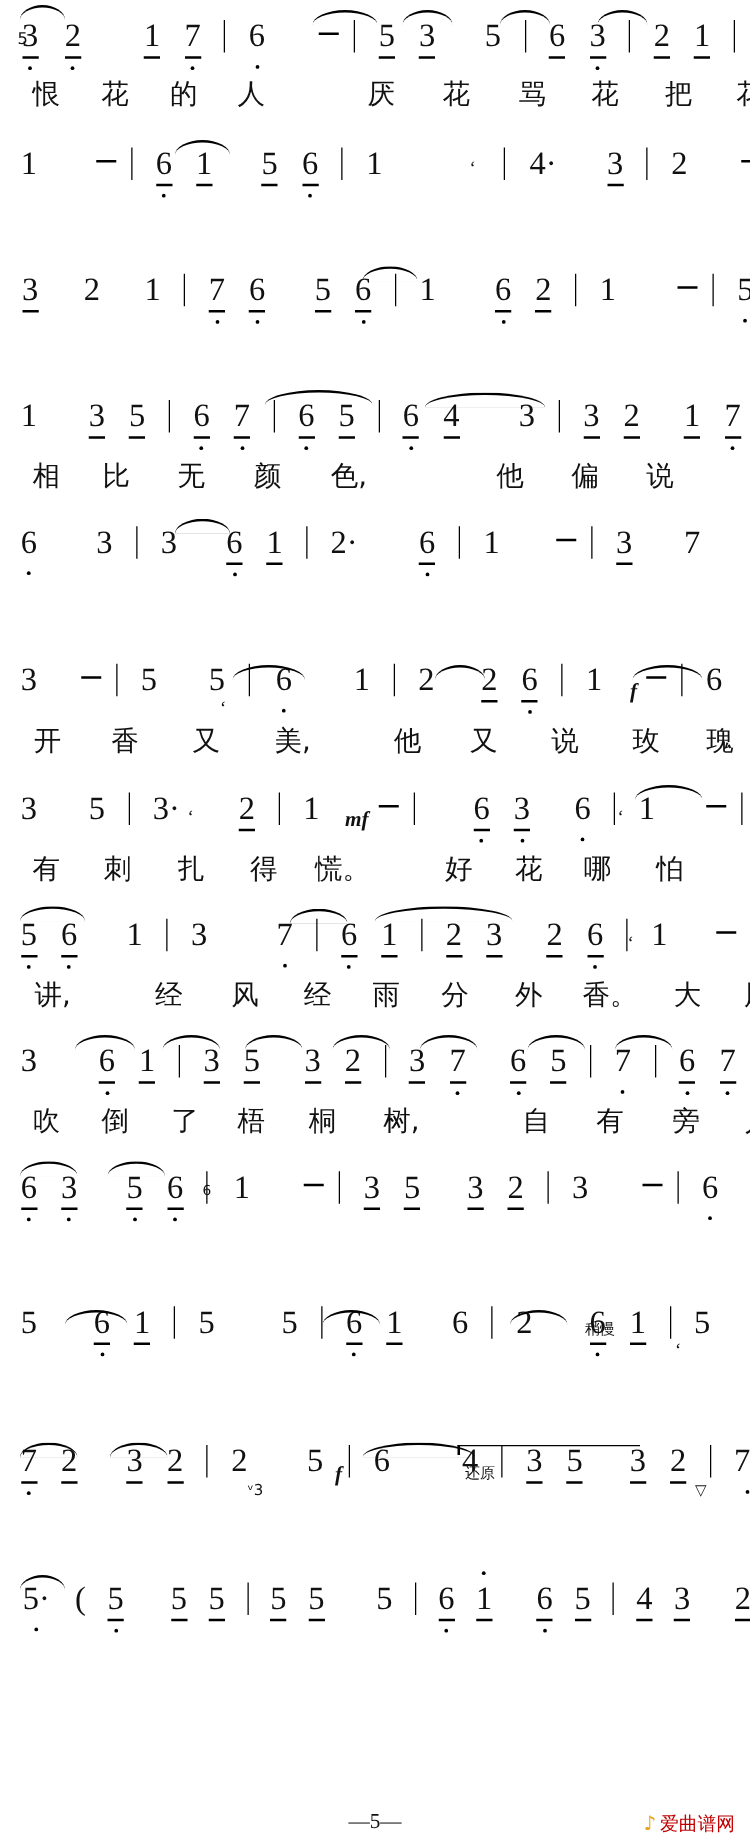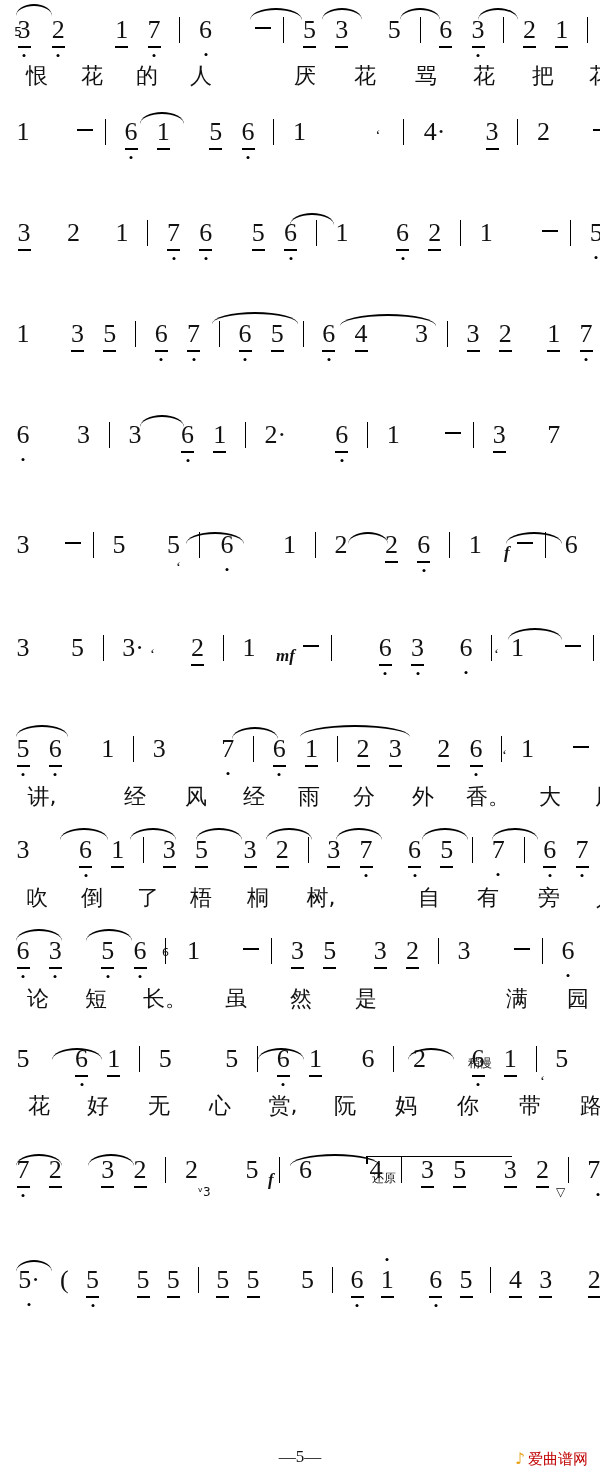--- a/index.html
+++ b/index.html
@@ -288,20 +288,31 @@
       <span class="sp" style="width:10px;"></span>
       <span class="n" style="width:26px;"><span class="num u1">1</span></span>
       <span class="n" style="width:26px;"><span class="num u1 dotb">7</span></span>
       
       
       <span class="sp" style="width:16px;"></span>
       
       <span class="slur" style="left:212px; top:6px; width:86px;"></span>
       <span class="slur" style="left:340px; top:8px; width:96px;"></span>
     </div>
+    <div class="lyricrow">
+      <span class="ly" style="width:46px;">相</span>
+      <span class="ly" style="width:52px;">比</span>
+      <span class="ly" style="width:54px;">无</span>
+      <span class="ly" style="width:54px;">颜</span>
+      <span class="ly" style="width:62px;">色,</span>
+      <span class="sp" style="width:58px;"></span>
+      <span class="ly" style="width:52px;">他</span>
+      <span class="ly" style="width:54px;">偏</span>
+      <span class="ly" style="width:52px;">说</span>
+    </div>
   </div>
 
   <div class="system">
     <div class="noterow">
       <span class="n" style="width:26px;"><span class="num dotb">6</span></span>
       <span class="sp" style="width:22px;"></span>
       <span class="n" style="width:26px;"><span class="num">3</span></span>
       <span class="bar"></span>
       <span class="n" style="width:26px;"><span class="num">3</span></span>
       <span class="sp" style="width:14px;"></span>
@@ -351,20 +362,32 @@
       <span class="bar"></span>
       <span class="n" style="width:26px;"><span class="num">6</span></span>
       <span class="sp" style="width:6px;"></span>
       
       
       <span class="slur" style="left:186px; top:24px; width:58px;"></span>
       <span class="slur" style="left:348px; top:24px; width:40px;"></span>
       <span class="slur" style="left:506px; top:24px; width:56px;"></span>
       <span class="n" style="position:absolute; left:176px; top:22px; font-size:15px;">ʻ</span>
     </div>
+    <div class="lyricrow">
+      <span class="ly" style="width:48px;">开</span>
+      <span class="ly" style="width:62px;">香</span>
+      <span class="ly" style="width:54px;">又</span>
+      <span class="ly" style="width:70px;">美,</span>
+      <span class="sp" style="width:16px;"></span>
+      <span class="ly" style="width:54px;">他</span>
+      <span class="ly" style="width:54px;">又</span>
+      <span class="ly" style="width:62px;">说</span>
+      <span class="ly" style="width:54px;">玫</span>
+      <span class="ly" style="width:50px;">瑰</span>
+    </div>
   </div>
 
   <div class="system">
     <div class="noterow">
       <span class="dyn" style="left:276px; top:8px;">mf</span>
       <span class="n" style="width:26px;"><span class="num">3</span></span>
       <span class="sp" style="width:16px;"></span>
       <span class="n" style="width:26px;"><span class="num">5</span></span>
       <span class="bar"></span>
       <span class="n" style="width:34px;"><span class="num">3·</span></span>
@@ -385,20 +408,35 @@
       <span class="sp" style="width:22px;"></span>
       <span class="dash"></span>
       <span class="bar"></span>
       
       <span class="sp" style="width:14px;"></span>
       
       
       <span class="slur" style="left:508px; top:8px; width:54px;"></span>
       <span class="n" style="position:absolute; left:150px; top:6px; font-size:15px;">ʻ</span>
       <span class="n" style="position:absolute; left:494px; top:6px; font-size:15px;">ʻ</span>
+    </div>
+    <div class="lyricrow">
+      <span class="ly" style="width:46px;">有</span>
+      <span class="ly" style="width:54px;">刺</span>
+      <span class="ly" style="width:50px;">扎</span>
+      <span class="ly" style="width:52px;">得</span>
+      <span class="ly" style="width:60px;">慌。</span>
+      <span class="sp" style="width:24px;"></span>
+      <span class="ly" style="width:50px;">好</span>
+      <span class="ly" style="width:48px;">花</span>
+      <span class="ly" style="width:48px;">哪</span>
+      <span class="ly" style="width:54px;">怕</span>
+      <span class="sp" style="width:20px;"></span>
+      <span class="ly" style="width:48px;">众</span>
+      
     </div>
   </div>
 
   <div class="system">
     <div class="noterow">
       <span class="n" style="width:26px;"><span class="num u1 dotb">5</span></span>
       <span class="n" style="width:26px;"><span class="num u1 dotb">6</span></span>
       <span class="sp" style="width:14px;"></span>
       <span class="n" style="width:26px;"><span class="num">1</span></span>
       <span class="bar"></span>
@@ -515,31 +553,20 @@
       <span class="n" style="width:26px;"><span class="num">3</span></span>
       <span class="sp" style="width:24px;"></span>
       <span class="dash"></span>
       <span class="bar"></span>
       <span class="n" style="width:26px;"><span class="num dotb">6</span></span>
       <span class="sp" style="width:28px;"></span>
       
       <span class="slur" style="left:16px; top:6px; width:46px;"></span>
       <span class="slur" style="left:86px; top:6px; width:46px;"></span>
     </div>
-    <div class="lyricrow">
-      <span class="ly" style="width:48px;">论</span>
-      <span class="ly" style="width:54px;">短</span>
-      <span class="ly" style="width:70px;">长。</span>
-      <span class="ly" style="width:58px;">虽</span>
-      <span class="ly" style="width:58px;">然</span>
-      <span class="ly" style="width:58px;">是</span>
-      <span class="sp" style="width:80px;"></span>
-      <span class="ly" style="width:56px;">满</span>
-      <span class="ly" style="width:52px;">园</span>
-    </div>
   </div>
 
   <div class="system" style="height:108px;">
     <div class="noterow" style="height:62px; line-height:70px;">
       <span class="mark" style="left:468px; top:4px;">稍慢</span>
       <span class="n" style="width:26px;"><span class="num">5</span></span>
       <span class="sp" style="width:20px;"></span>
       <span class="n" style="width:26px;"><span class="num u1 dotb">6</span></span>
       <span class="n" style="width:26px;"><span class="num u1">1</span></span>
       <span class="bar"></span>
@@ -557,32 +584,20 @@
       <span class="n" style="width:26px;"><span class="num u1 dotb">6</span></span>
       <span class="n" style="width:26px;"><span class="num u1">1</span></span>
       <span class="bar"></span>
       <span class="n" style="width:26px;"><span class="num">5</span></span>
       <span class="sp" style="width:30px;"></span>
       
       <span class="slur" style="left:52px; top:24px; width:50px;"></span>
       <span class="slur" style="left:258px; top:24px; width:46px;"></span>
       <span class="slur" style="left:408px; top:24px; width:46px;"></span>
       <span class="n" style="position:absolute; left:540px; top:22px; font-size:15px;">ʻ</span>
-    </div>
-    <div class="lyricrow">
-      <span class="ly" style="width:50px;">花</span>
-      <span class="ly" style="width:54px;">好</span>
-      <span class="ly" style="width:54px;">无</span>
-      <span class="ly" style="width:54px;">心</span>
-      <span class="ly" style="width:58px;">赏,</span>
-      <span class="ly" style="width:52px;">阮</span>
-      <span class="ly" style="width:56px;">妈</span>
-      <span class="ly" style="width:54px;">你</span>
-      <span class="ly" style="width:56px;">带</span>
-      <span class="ly" style="width:52px;">路</span>
     </div>
   </div>
 
   <div class="system" style="height:112px;">
     <div class="noterow" style="height:66px; line-height:76px;">
       <span class="dyn" style="left:268px; top:10px;">f</span>
       <span class="mark" style="left:372px; top:8px;">还原</span>
       <span class="lg" style="left:366px; top:24px; width:146px;"></span>
       <span class="vbar" style="left:366px; top:24px; height:8px;"></span>
       <span class="n" style="width:26px;"><span class="num u1 dotb">7</span></span>

